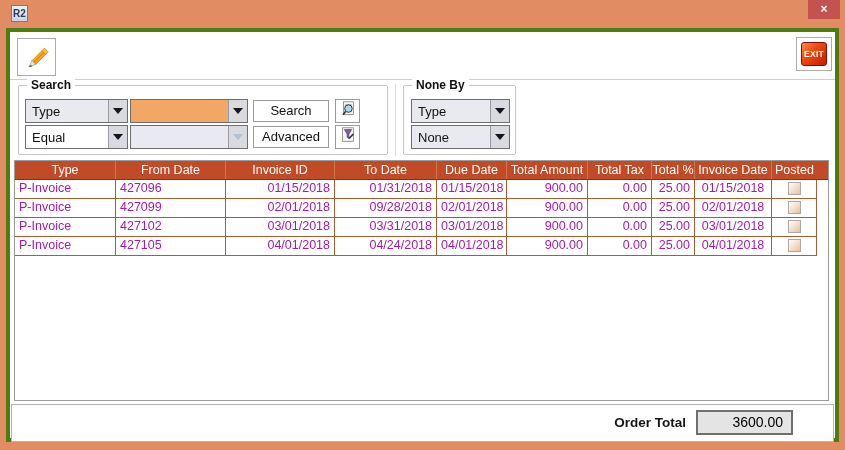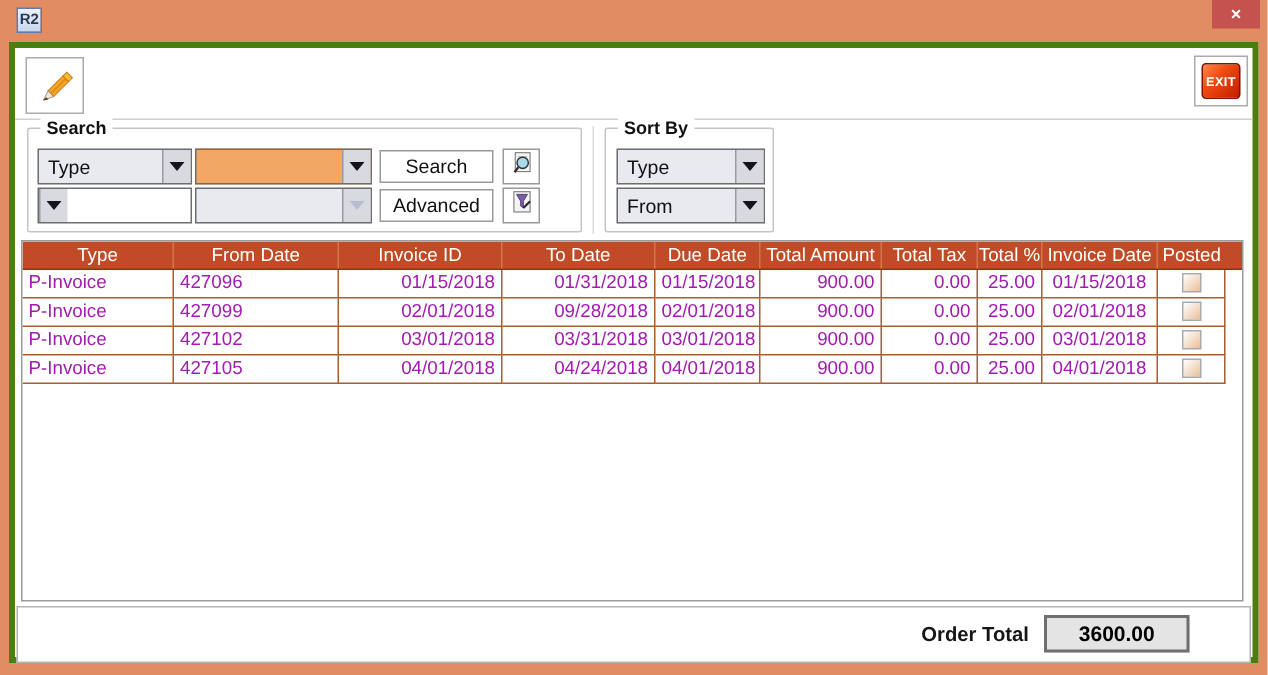--- a/index.html
+++ b/index.html
@@ -75,22 +75,22 @@
   .al { text-align: left; } .ar { text-align: right; } .ac { text-align: center; }
   .checkbox { display: inline-block; width: 13px; height: 13px; margin-top: 2px;
     border: 1px solid #A9A9B0;
     background: linear-gradient(135deg, #ffffff 0%, #f3ddc9 55%, #eebd92 100%); }
 
   
   .footer { position: absolute; left: 1px; right: 1px; top: 372px; height: 38px;
     border: 1px solid #B4B4B4; background: #fff; }
   .ot-label { position: absolute; right: 147px; top: 10px; font-size: 13.5px; font-weight: bold; color: #161616; }
   .ot-field { position: absolute; right: 40px; top: 5px; width: 97px; height: 25px;
-    background: #E4E4E4; border: 2px solid #6F6F6F; font-size: 14px; font-weight: bold;
-    text-align: center; line-height: 21px; padding: 0 8px; color: #000; margin-left: 48px; }
+    background: #E4E4E4; border: 2px solid #6F6F6F; font-size: 14px; font-weight: normal;
+    text-align: right; line-height: 21px; padding: 0 8px; color: #000; margin-left: 48px; }
 </style>
 </head>
 <body>
 
 <div class="window">
 
   <div class="titlebar">
     <div class="app-icon">R2</div>
     <div class="close-btn">
       <span>×</span>
@@ -138,20 +138,21 @@
             <rect x="5" y="2" width="11" height="14" fill="#F4F4F4" stroke="#777" stroke-width="0.8"></rect>
             <line x1="7" y1="5" x2="14" y2="5" stroke="#AAA" stroke-width="0.8"></line>
             <line x1="7" y1="7.5" x2="14" y2="7.5" stroke="#AAA" stroke-width="0.8"></line>
             <circle cx="10.5" cy="9.5" r="4.2" fill="#A9D9EF" stroke="#333" stroke-width="1.1"></circle>
             <line x1="7.3" y1="12.7" x2="4.5" y2="16.5" stroke="#333" stroke-width="1.8"></line>
           </svg>
         </span>
       </div>
 
       <div class="combo white" style="left:6px; top:39px; width:103px;">
+        <div class="val">Equal</div>
         <div class="arrow-btn">
             <span class="tri"></span>
           </div>
       </div>
       <div class="combo dimmed" style="left:111px; top:39px; width:118px;">
         <div class="val"></div>
         <div class="arrow-btn">
             <span class="tri dim"></span>
           </div>
       </div>
@@ -161,29 +162,29 @@
           <svg width="18" height="18" viewBox="0 0 20 20">
             <rect x="4" y="2" width="12" height="15" fill="#F4F4F4" stroke="#777" stroke-width="0.8"></rect>
             <polygon points="6,4 14,4 11,9 11,14 9,12.5 9,9" fill="#7B5EA7" stroke="#4A3A70" stroke-width="0.7"></polygon>
             <line x1="11" y1="14" x2="16" y2="9" stroke="#33242F" stroke-width="1.6"></line>
           </svg>
         </span>
       </div>
     </div>
 
     <div class="groupbox gb-sort">
-      <div class="legend">Sort By</div>
+      <div class="legend">None By</div>
       <div class="combo" style="left:7px; top:13px; width:99px;">
         <div class="val">Type</div>
         <div class="arrow-btn">
             <span class="tri"></span>
           </div>
       </div>
       <div class="combo" style="left:7px; top:39px; width:99px;">
-        <div class="val">From</div>
+        <div class="val">None</div>
         <div class="arrow-btn">
             <span class="tri"></span>
           </div>
       </div>
     </div>
 
     <div class="grid">
       <div class="grid-row head">
           <div class="hcell">Type</div>
           <div class="hcell">From Date</div>

